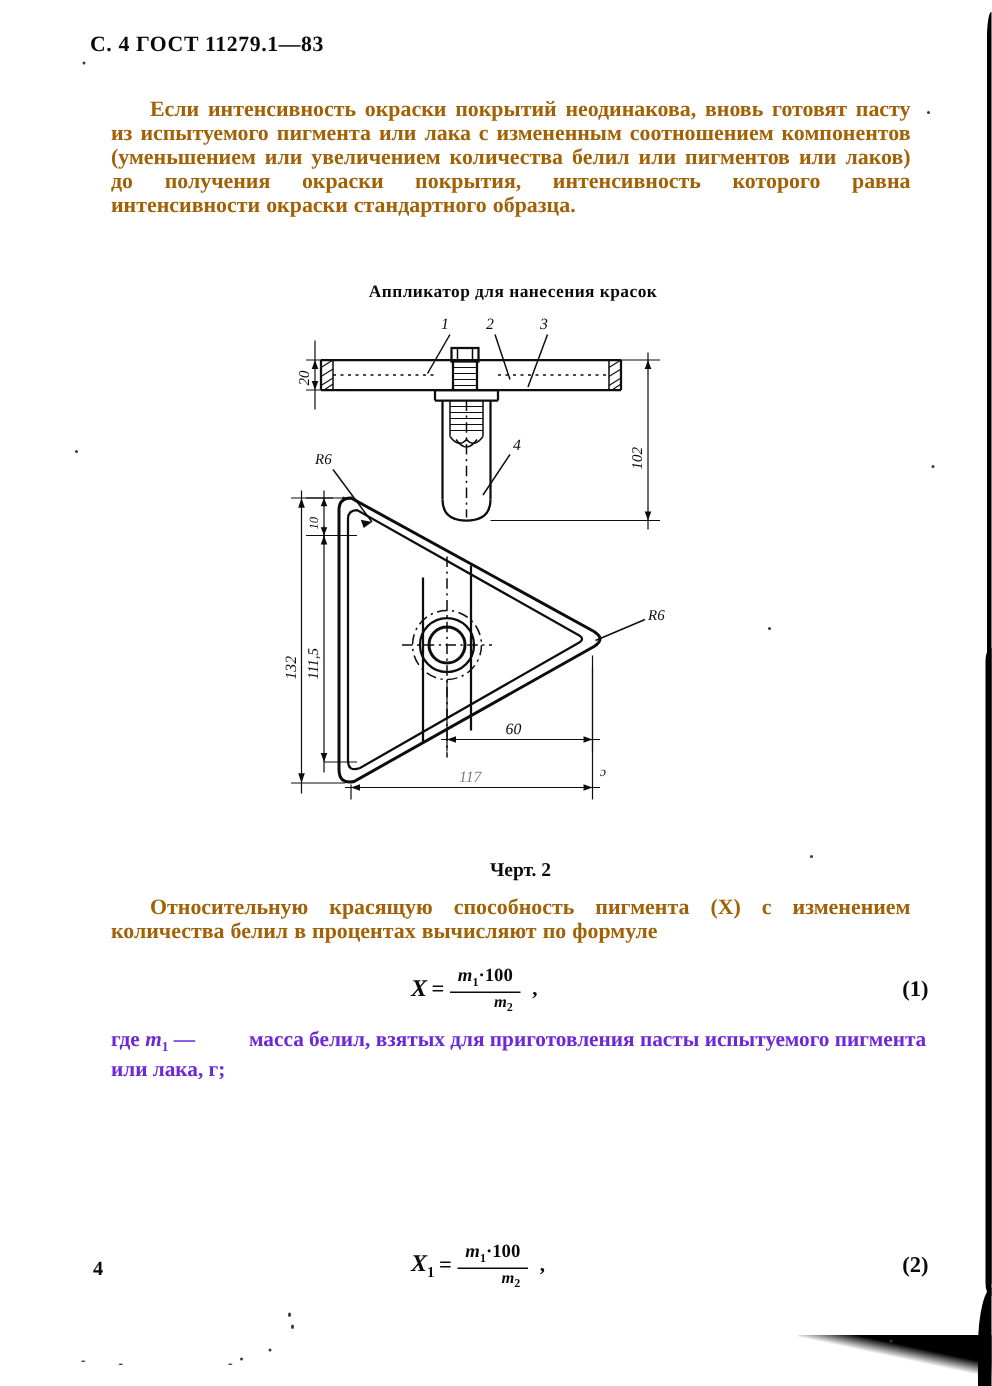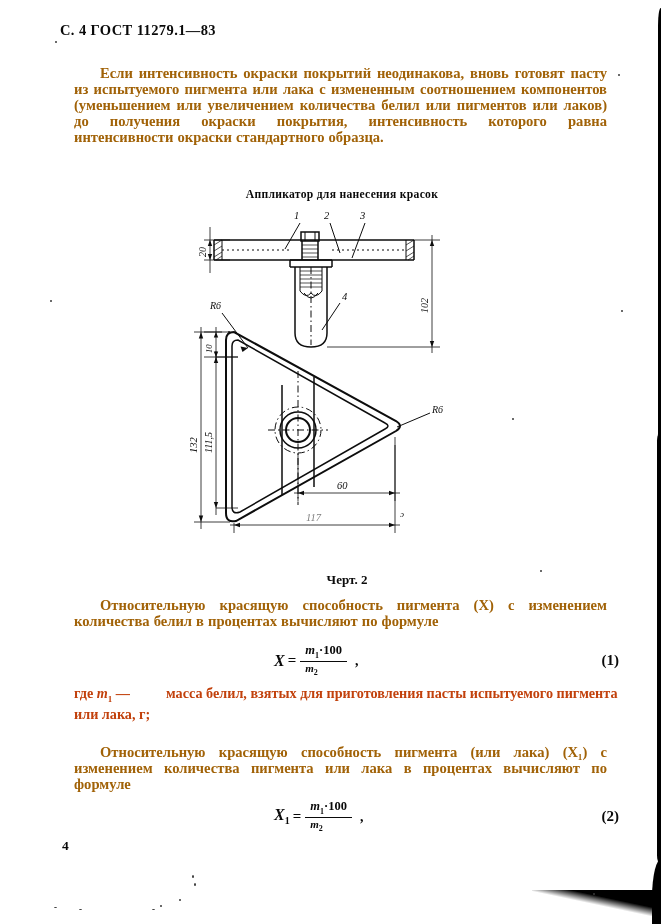--- a/index.html
+++ b/index.html
@@ -149,21 +149,21 @@
   }
 
   
   .formula-row {
     position: absolute;
     left: 42px;
     width: 545px;
     height: 40px;
   }
   #formula-1 { top: 644px; }
-  #formula-2 { top: 800px; }
+  #formula-2 { top: 828px; }
 
   .formula-body {
     position: absolute;
     left: 200px;
     top: 0;
     display: flex;
     align-items: center;
     font-family: "Liberation Serif", serif;
     font-size: 15px;
     font-weight: bold;
@@ -179,21 +179,21 @@
     font-style: normal;
     font-weight: bold;
   }
   .formula-eq {
     margin: 0 4px 0 1px;
     font-size: 15px;
   }
   .fraction {
     display: inline-flex;
     flex-direction: column;
-    align-items: flex-start;
+    align-items: flex-end;
     justify-content: center;
     line-height: 1;
   }
   .fraction .num {
     font-size: 12.5px;
     padding: 0 5px 1px 5px;
     font-style: italic;
     white-space: nowrap;
   }
   .fraction .num sub,
@@ -232,21 +232,21 @@
   
   #where-block {
     position: absolute;
     left: 42px;
     top: 686px;
     width: 545px;
     font-family: "Liberation Serif", serif;
     font-size: 14.2px;
     font-weight: bold;
     line-height: 15.6px;
-    color: #c2410c;
+    color: #6d28d9;
   }
   .where-line {
     position: relative;
     display: block;
   }
   .where-label {
     font-style: italic;
   }
   .where-label sub {
     font-size: 9px;
@@ -526,21 +526,20 @@
     </div>
     <div class="formula-num">(1)</div>
   </div>
 
   <div id="where-block">
     <div class="where-line">
       <span class="where-prefix"><span>где</span>&nbsp;<span class="where-label"><span>m</span><sub>1</sub></span>&nbsp;<span>—</span></span><span>масса белил, взятых для приготовления пасты испытуемого пигмента или лака, г;</span>
     </div>
   </div>
 
-  <div class="body-para" id="para-rel-2">Относительную красящую способность пигмента (или лака) (X₁) с изменением количества пигмента или лака в процентах вычисляют по формуле</div>
 
   <div class="formula-row" id="formula-2">
     <div class="formula-body">
       <span class="formula-lhs"><span>X</span><sub>1</sub></span>
       <span class="formula-eq">=</span>
       <span class="fraction">
         <span class="num"><span>m</span><sub>1</sub><span class="plain">·100</span></span>
         <span class="bar"></span>
         <span class="den"><span>m</span><sub>2</sub></span>
       </span>

